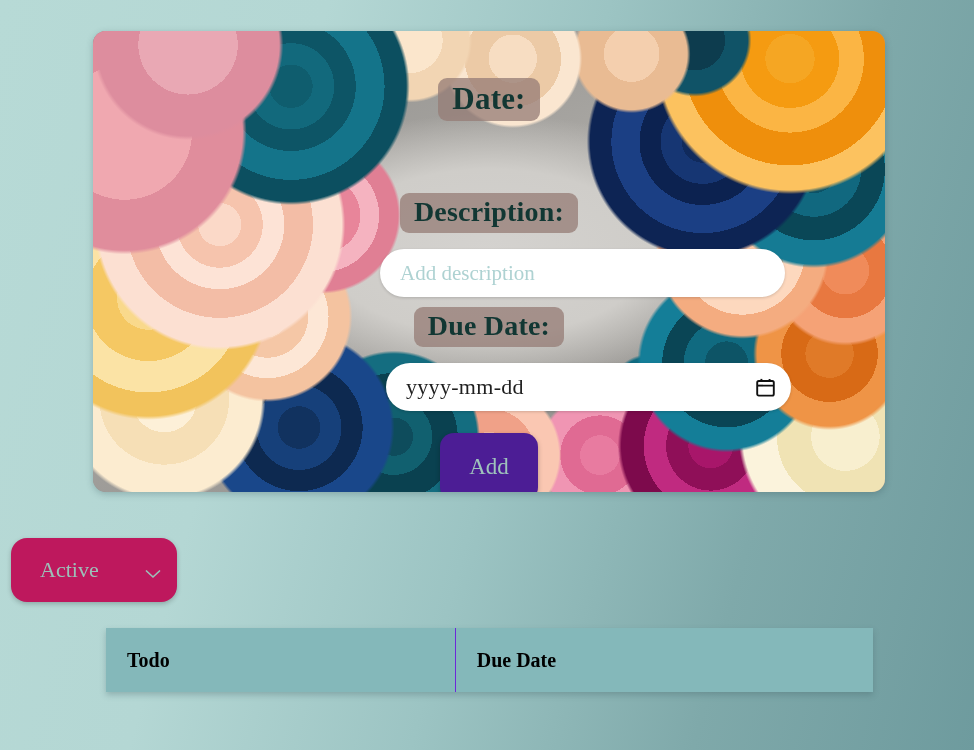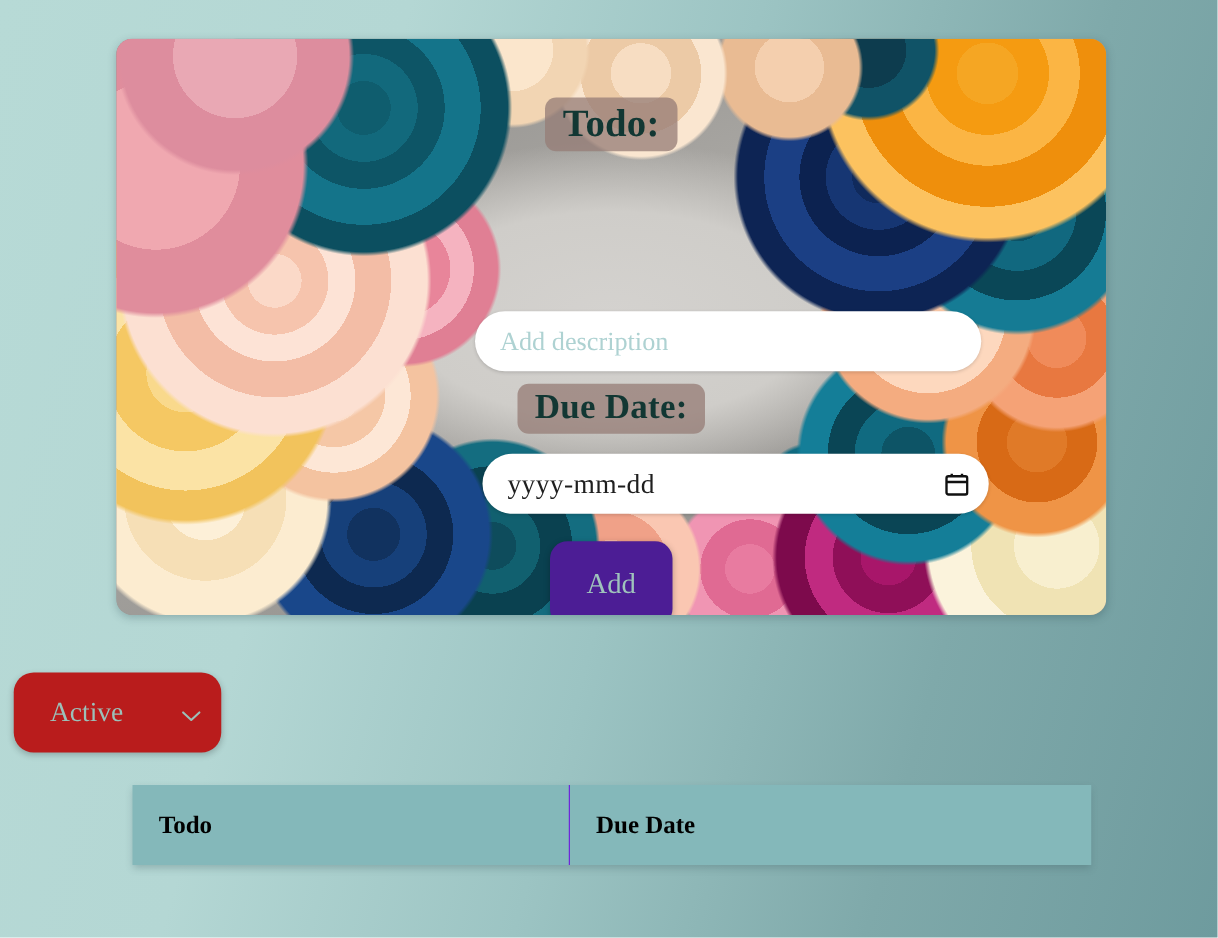--- a/index.html
+++ b/index.html
@@ -153,21 +153,21 @@
     position: absolute;
     left: 11px;
     top: 538px;
     width: 166px;
     height: 64px;
   }
   .filter-face {
     width: 100%;
     height: 100%;
     box-sizing: border-box;
-    background: #b91c1c;
+    background: #be185d;
     border-radius: 16px;
     display: flex;
     align-items: center;
     justify-content: space-between;
     padding: 0 16px 0 29px;
     box-shadow: 0 2px 5px rgba(0,0,0,0.22);
     cursor: pointer;
   }
   .filter-label {
     color: #9cc0b9;
@@ -198,24 +198,27 @@
   .th-due  { width: 372px; margin-left: 36px; }
 </style>
 </head>
 <body>
 
 <div class="form-card">
 
   <div class="card-photo"></div>
 
   <div class="row r-todo-label">
-    <span class="chip chip-todo">Todo:</span>
-  </div>
-
-
+    <span class="chip chip-todo">Date:</span>
+  </div>
+
+
+  <div class="row r-desc-label">
+    <span class="chip chip-desc">Description:</span>
+  </div>
 
   <div class="r-desc-input">
     <input class="pill-input" type="text" placeholder="Add description" style="">
   </div>
 
   <div class="row r-due-label">
     <span class="chip chip-due">Due Date:</span>
   </div>
 
   <div class="r-due-input">

